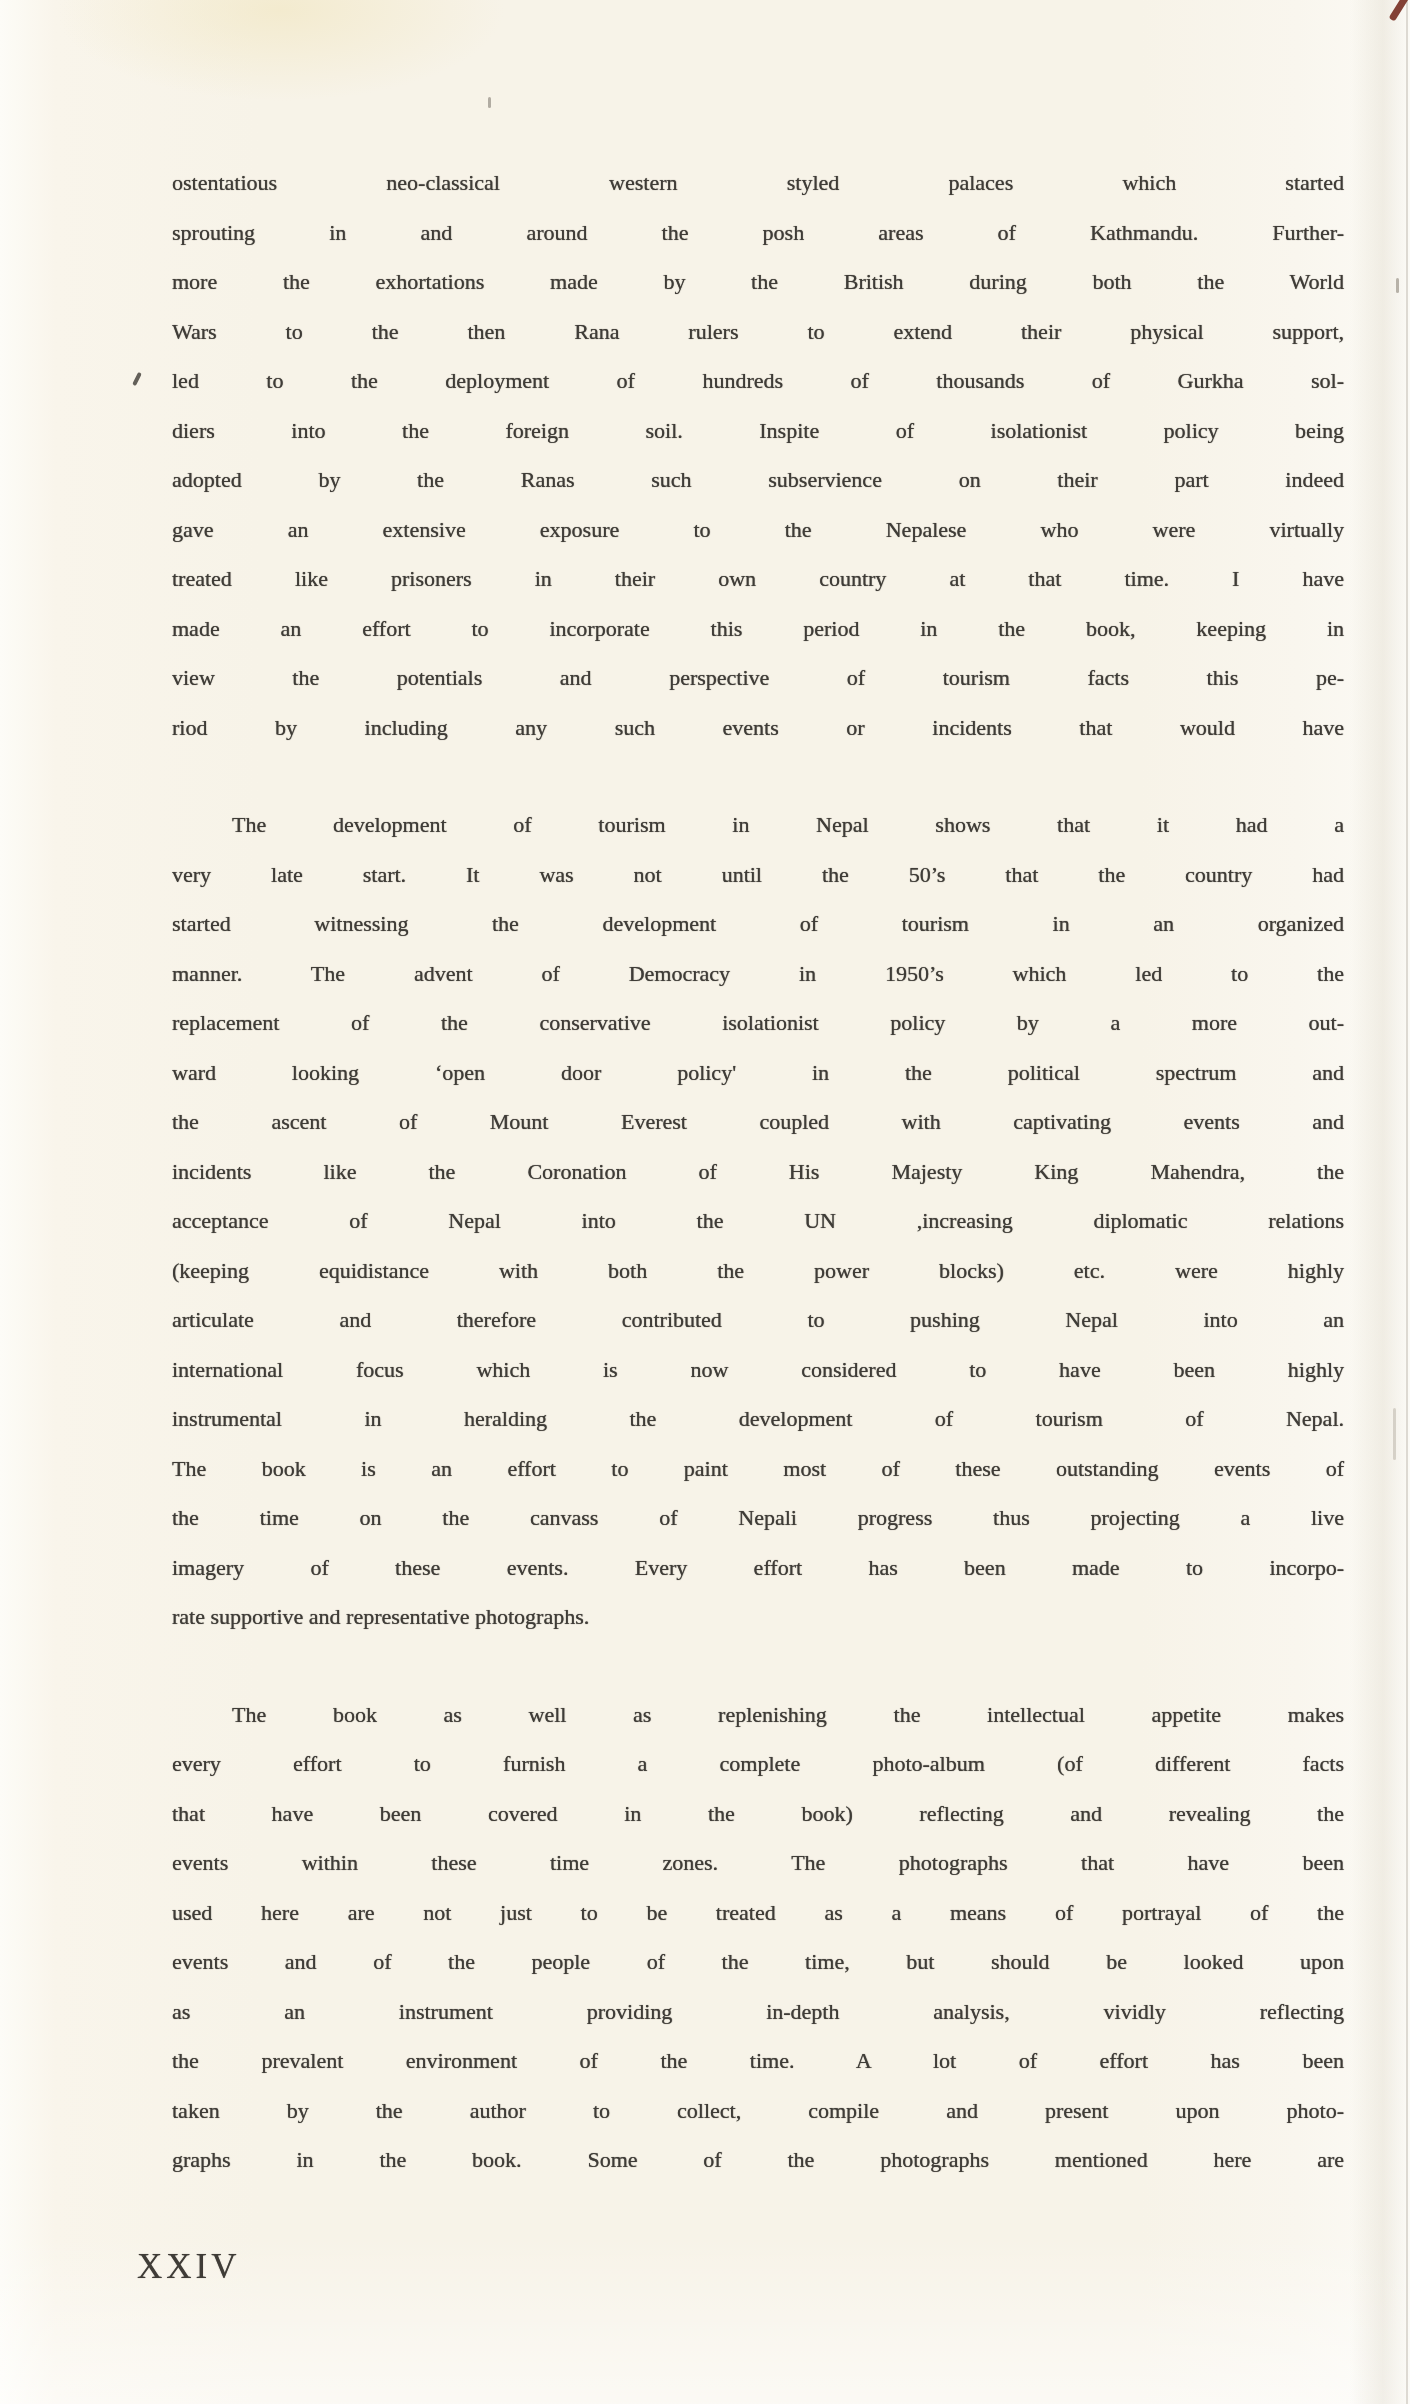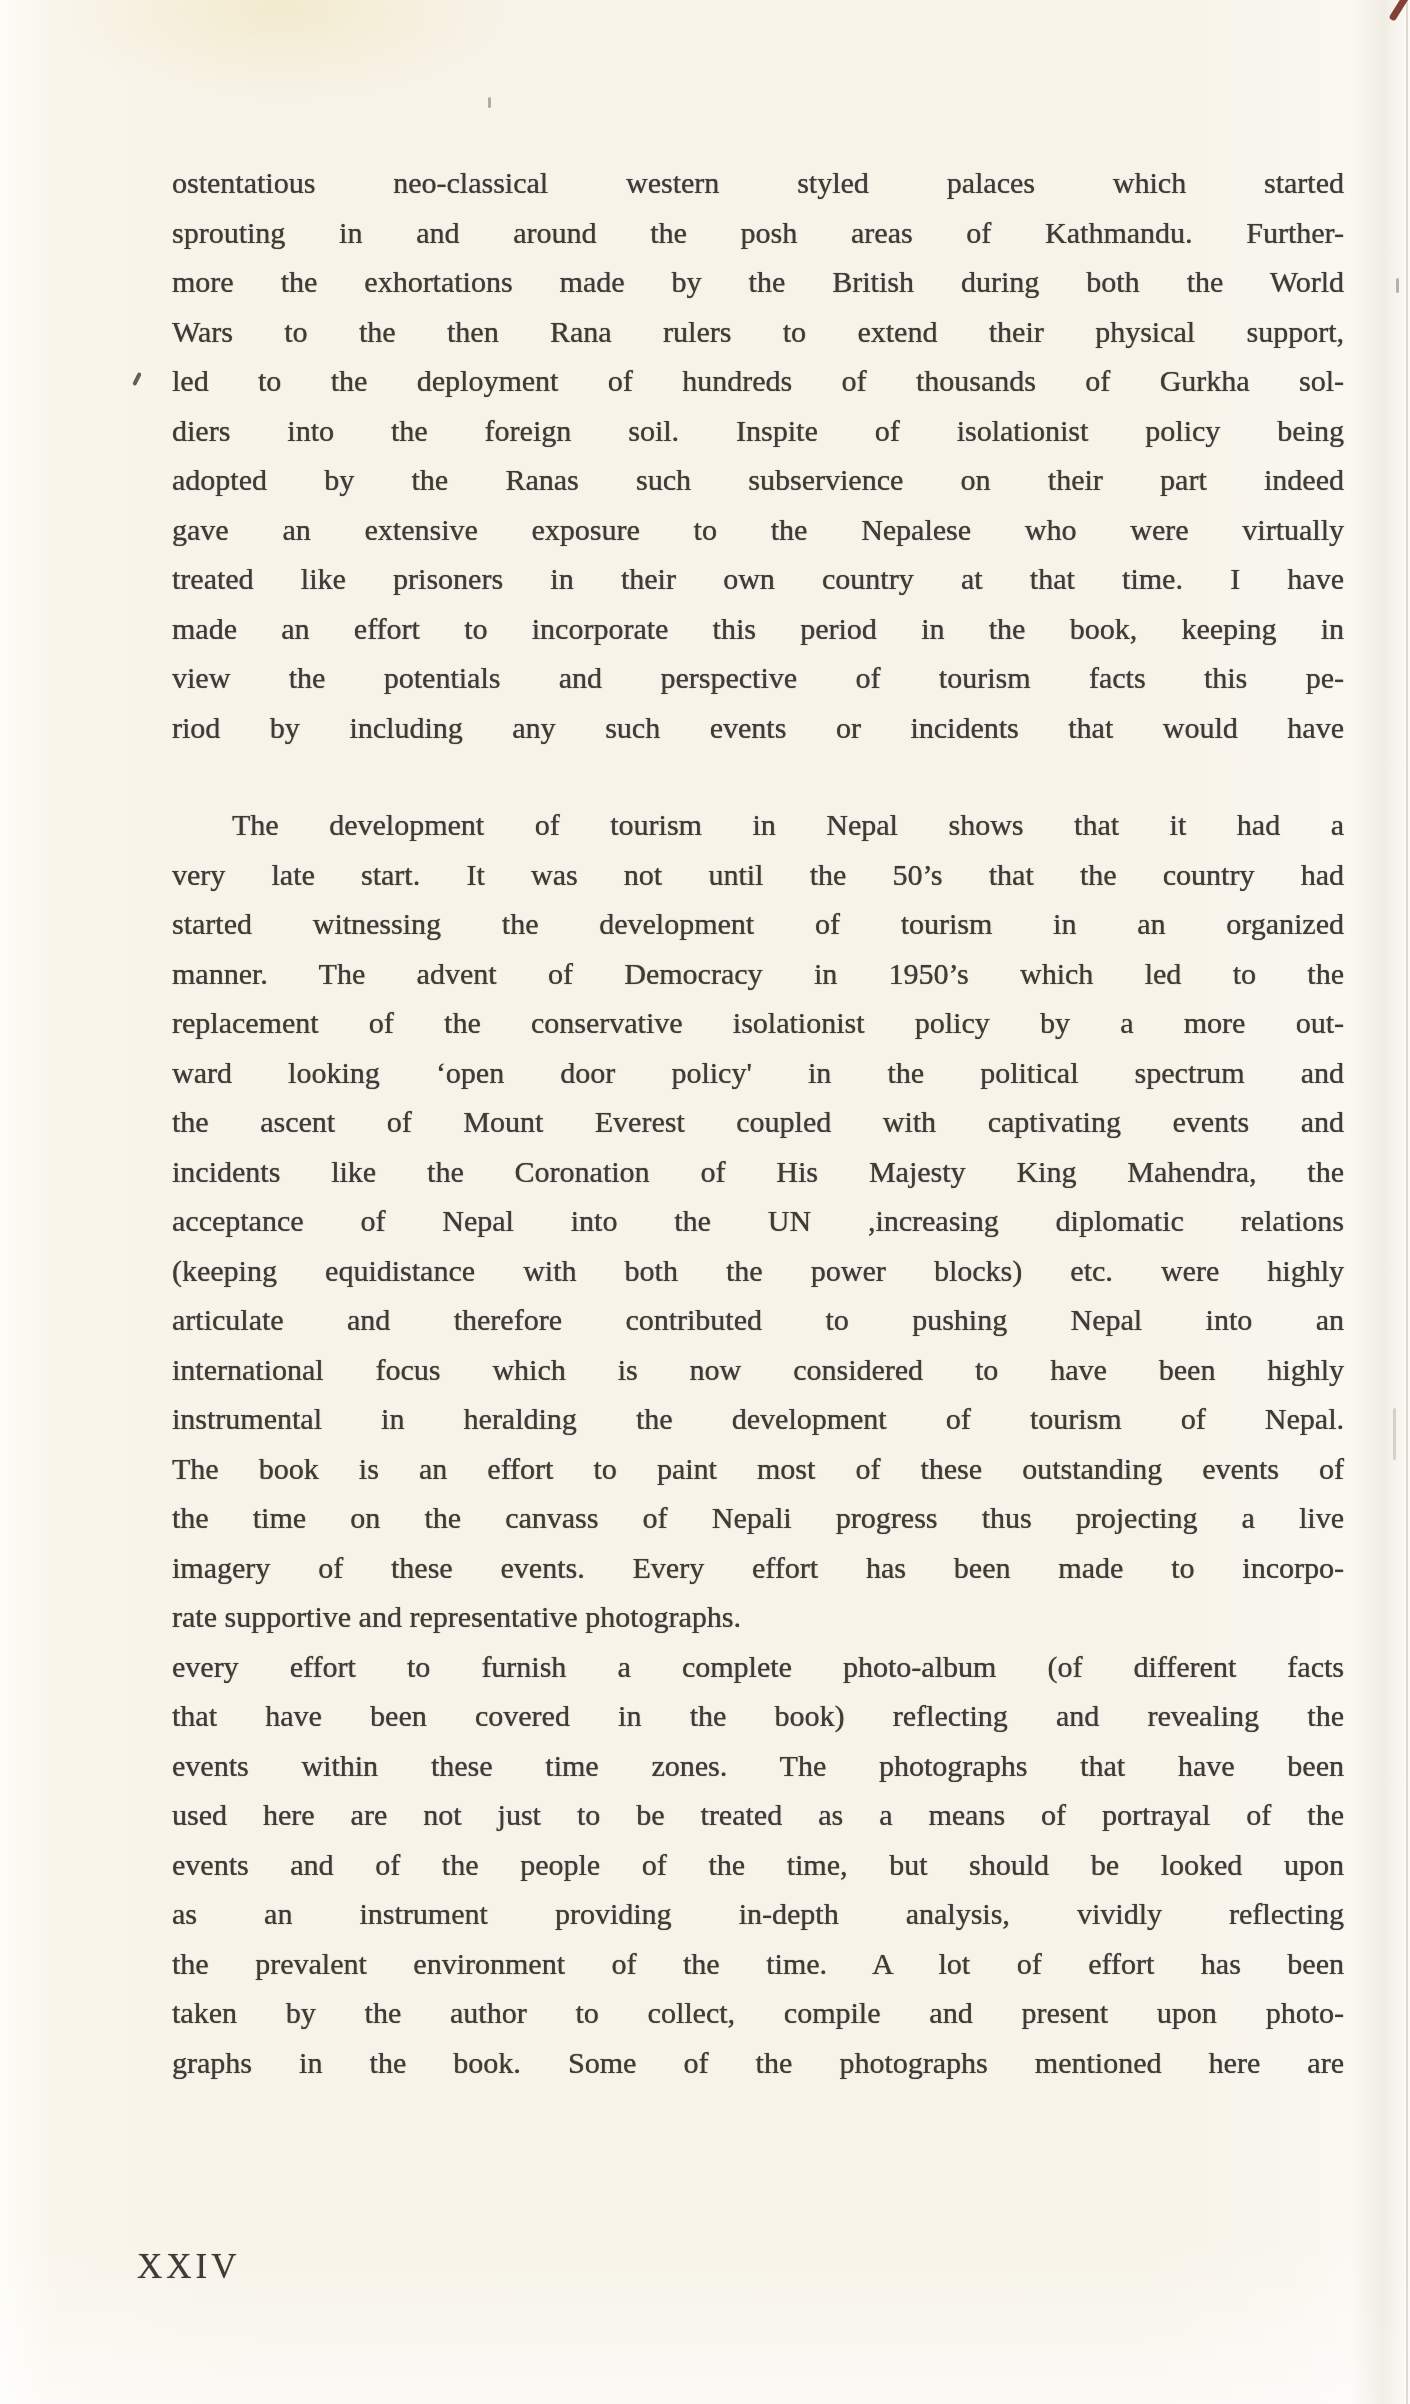--- a/index.html
+++ b/index.html
@@ -19,21 +19,21 @@
     background-color:var(--paper);
     background-image:
       radial-gradient(ellipse 320px 130px at 280px 10px, rgba(240,228,186,0.55), rgba(240,228,186,0) 70%),
       linear-gradient(180deg, rgba(255,255,255,0) 93%, rgba(255,255,255,0.55) 100%),
       linear-gradient(90deg, #fdfcf7 0px, #f9f5eb 55px, #f7f3e8 260px, #f7f3e8 81%, #f9f6ee 92%, #fcfbf6 100%);
   }
   .text-block{
     position:absolute;
     left:172px; top:158px; width:1172px;
     color:var(--ink);
-    font-size:30px;
+    font-size:22px;
     line-height:49.5px;
     text-shadow:0 0 0.8px rgba(63,60,55,0.75), 0.4px 0.4px 0.7px rgba(63,60,55,0.35);
   }
   .para{margin:0;padding:0;}
   .line{
     text-align:justify;
     text-align-last:justify;
     white-space:normal;
   }
   .line.no-stretch{ text-align-last:left; }
@@ -112,20 +112,21 @@
         <div class="line">(keeping equidistance with both the power blocks) etc. were highly</div>
         <div class="line">articulate and therefore contributed to pushing Nepal into an</div>
         <div class="line">international focus which is now considered to have been highly</div>
         <div class="line">instrumental in heralding the development of tourism of Nepal.</div>
         <div class="line">The book is an effort to paint most of these outstanding events of</div>
         <div class="line">the time on the canvass of Nepali progress thus projecting a live</div>
         <div class="line">imagery of these events. Every effort has been made to incorpo-</div>
         <div class="line no-stretch">rate supportive and representative photographs.</div>
       </div>
       <div class="para">
+        <div class="line indent">The book as well as replenishing the intellectual appetite makes</div>
         <div class="line">every effort to furnish a complete photo-album (of different facts</div>
         <div class="line">that have been covered in the book) reflecting and revealing the</div>
         <div class="line">events within these time zones. The photographs that have been</div>
         <div class="line">used here are not just to be treated as a means of portrayal of the</div>
         <div class="line">events and of the people of the time, but should be looked upon</div>
         <div class="line">as an instrument providing in-depth analysis, vividly reflecting</div>
         <div class="line">the prevalent environment of the time. A lot of effort has been</div>
         <div class="line">taken by the author to collect, compile and present upon photo-</div>
         <div class="line">graphs in the book. Some of the photographs mentioned here are</div>
       </div>

